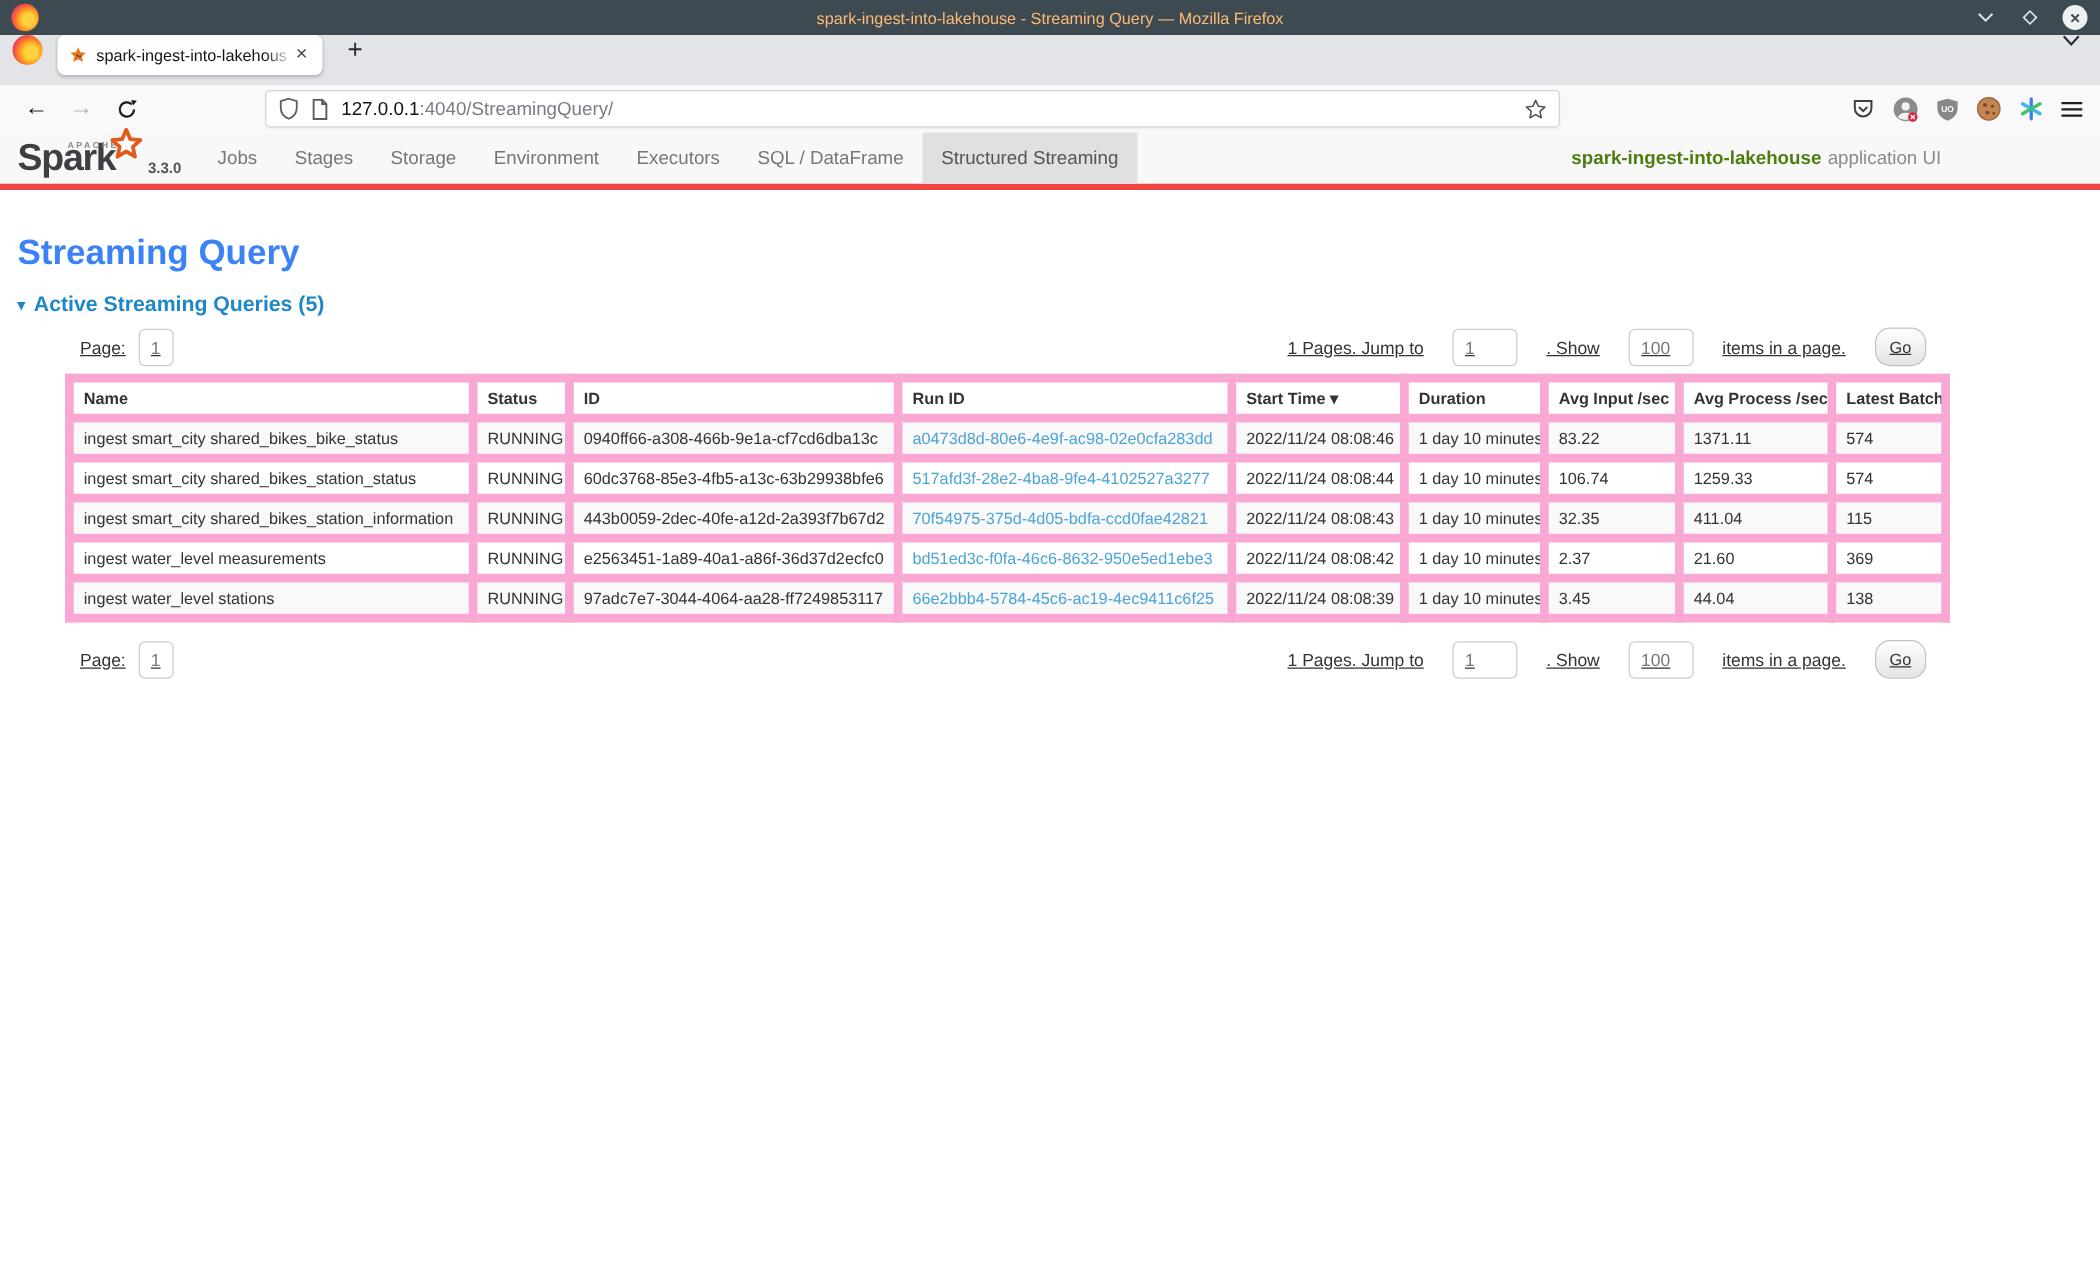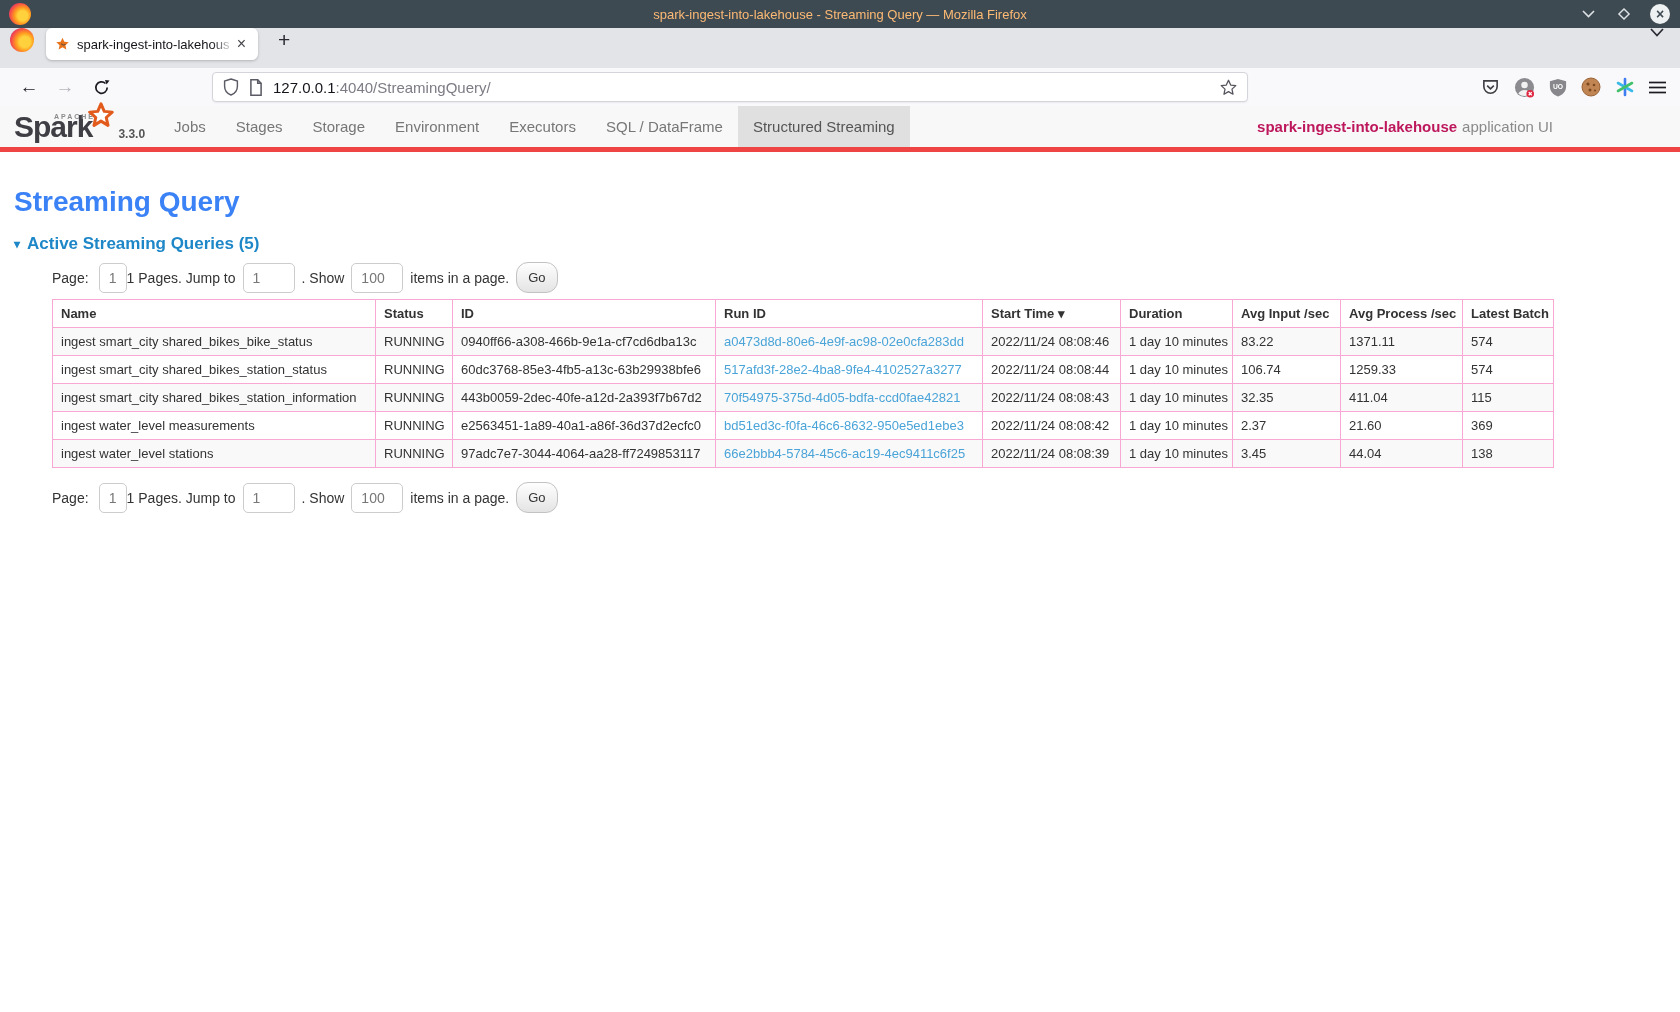--- a/index.html
+++ b/index.html
@@ -50,42 +50,42 @@
   .spark-logo-wrap { display:flex; align-items:center; padding:0 8px 0 14px; position:relative; cursor:pointer; }
   .spark-logo { position:relative; padding-right:16px; }
   .apache-txt { position:absolute; top:1px; left:40px; font-size:7px; letter-spacing:2px; color:#8a8a8a; font-weight:bold; }
   .spark-word { font-size:30px; font-weight:bold; color:#3f3e44; letter-spacing:-1px; line-height:1; }
   .spark-star { position:absolute; right:-8px; top:-10px; }
   .spark-version { font-size:12px; font-weight:bold; color:#555; margin:14px 0 0 10px; }
   .spark-nav { display:flex; margin-left:6px; }
   .spark-nav-item { display:flex; align-items:center; padding:0 15px; font-size:15px; color:#777; cursor:pointer; }
   .spark-nav-item.active { background:#e0e0e0; color:#555; }
   .app-ui { margin-left:auto; display:flex; align-items:center; padding-right:127px; font-size:15px; color:#8a8a8a; white-space:nowrap; }
-  .app-ui b { color:#be185d; margin-right:5px; }
+  .app-ui b { color:#4d7c0f; margin-right:5px; }
 
   
   .page-title { margin:34px 0 0 14px; font-size:28px; font-weight:bold; color:#3b82f6; }
   .section-header { margin:16px 0 0 14px; display:flex; align-items:center; gap:7px;
     font-size:17px; font-weight:bold; color:#1d87c8; cursor:pointer; width:max-content; }
   .collapse-arrow { font-size:12px; line-height:1; }
   .section-body { margin:8px 127px 0 52px; width:1501px; }
 
-  .pager-row { display:flex; align-items:center; justify-content:flex-start; margin:8px 0 6px; font-size:14px; color:#333; }
+  .pager-row { display:flex; align-items:center; justify-content:space-between; margin:8px 12px 6px; font-size:14px; color:#333;text-decoration:underline; }
   .pager-left { display:flex; align-items:center; gap:10px; }
-  .pager-right { display:flex; align-items:center; gap:7px; }
+  .pager-right { display:flex; align-items:center; gap:23px; }
   .page-input { width:28px; height:30px; border:1px solid #ccc; border-radius:5px; text-align:center;
     color:#777; font-size:14px; font-family:"Liberation Sans",sans-serif; }
   .jump-input { width:52px; height:30px; border:1px solid #ccc; border-radius:5px; padding:0 9px;
     color:#777; font-size:14px; font-family:"Liberation Sans",sans-serif; }
   .go-btn { height:31px; padding:0 11px; border:1px solid #c2c2c2; border-radius:12px;
     background:linear-gradient(#fefefe,#e4e4e4); font-size:13px; color:#333; cursor:pointer;
     font-family:"Liberation Sans",sans-serif; }
 
   table.query-table { border-collapse:collapse; table-layout:fixed; width:1501px; font-size:13px; color:#333; margin-top:2px; }
-  .query-table th, .query-table td { border:1px solid #f9a8d4; padding:5px 8px; text-align:left;
+  .query-table th, .query-table td { border:7px solid #f9a8d4; padding:5px 8px; text-align:left;
     white-space:nowrap; overflow:hidden; height:28px; }
   .query-table th { font-weight:bold; background:#fff; }
   .query-table tbody tr:nth-child(odd) { background:#f9f9f9; }
   .query-table a { color:#4aa4d8; text-decoration:none; cursor:pointer; }
 
   svg { display:block; }
 </style>
 </head>
 <body>
 

